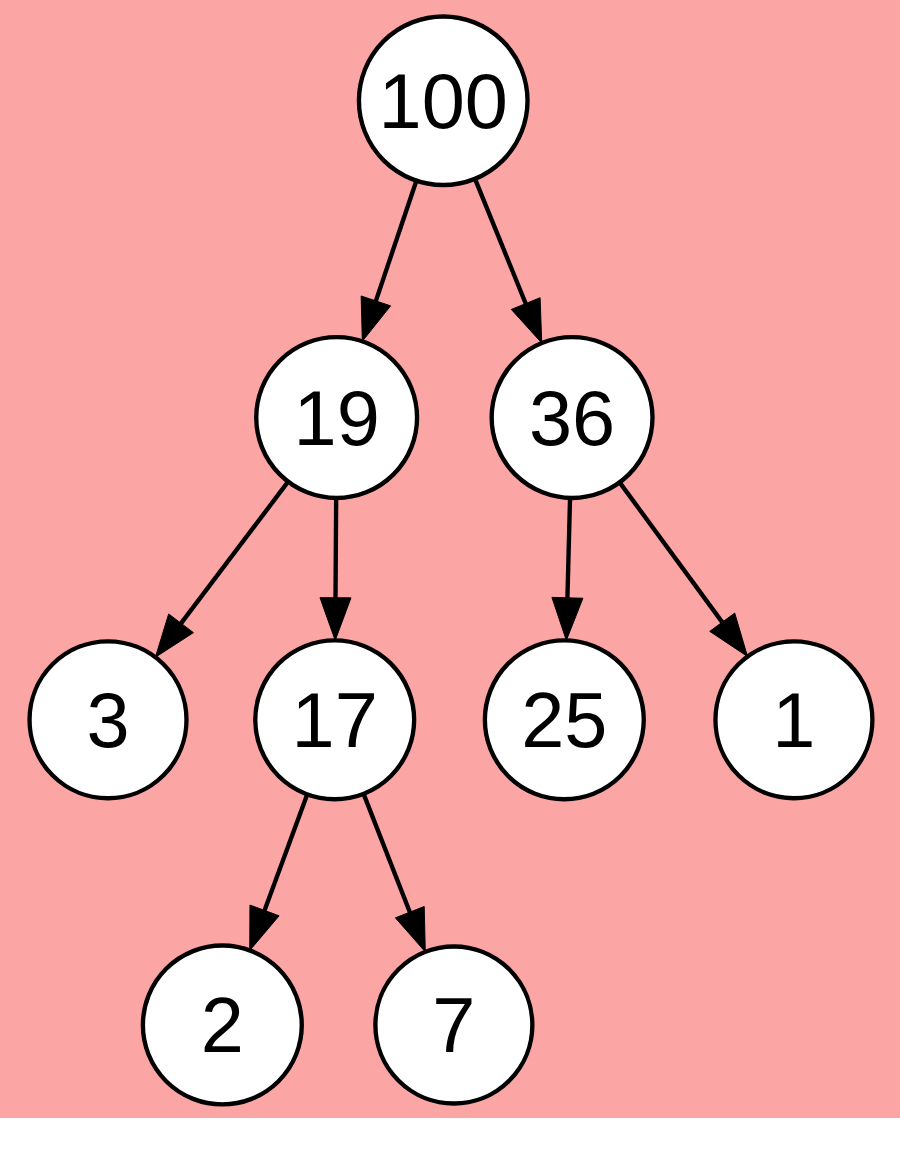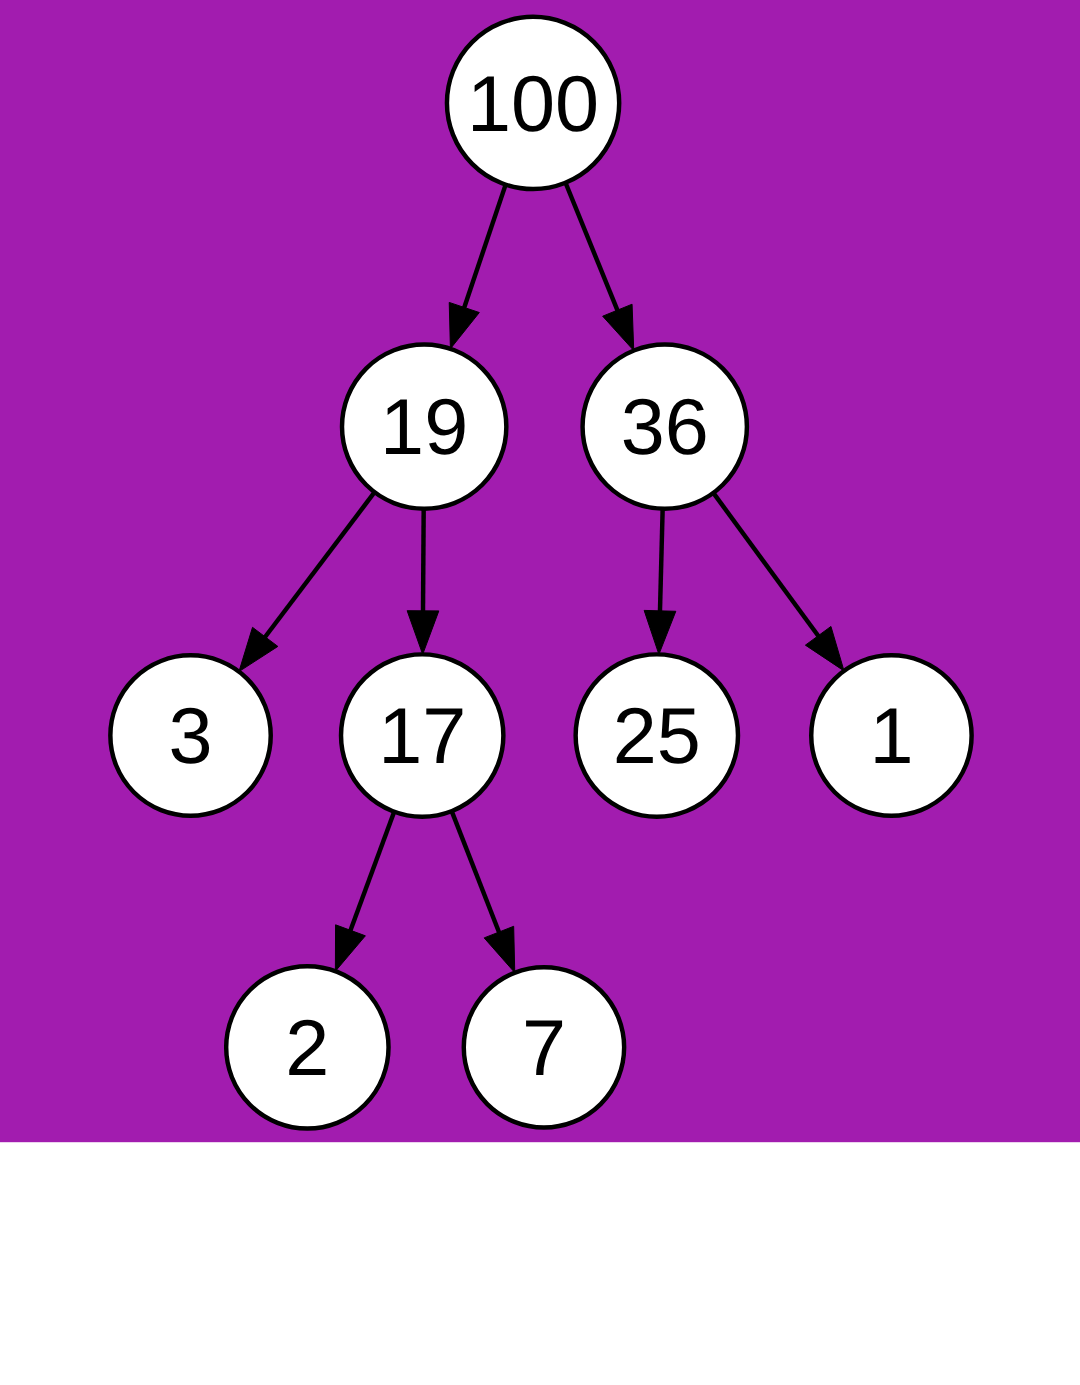--- a/index.html
+++ b/index.html
@@ -3,22 +3,22 @@
 <meta charset="utf-8">
 <style>
   html, body {
     margin: 0;
     padding: 0;
     background: #ffffff;
   }
   #stage {
     position: relative;
     width: 900px;
-    height: 952px;
-    background: #a21caf;
+    height: 1118px;
+    background: #fca5a5;
     overflow: hidden;
     font-family: "Liberation Sans", sans-serif;
   }
   #tree-svg {
     position: absolute;
     left: 0;
     top: 0;
     width: 100%;
     height: 100%;
   }

